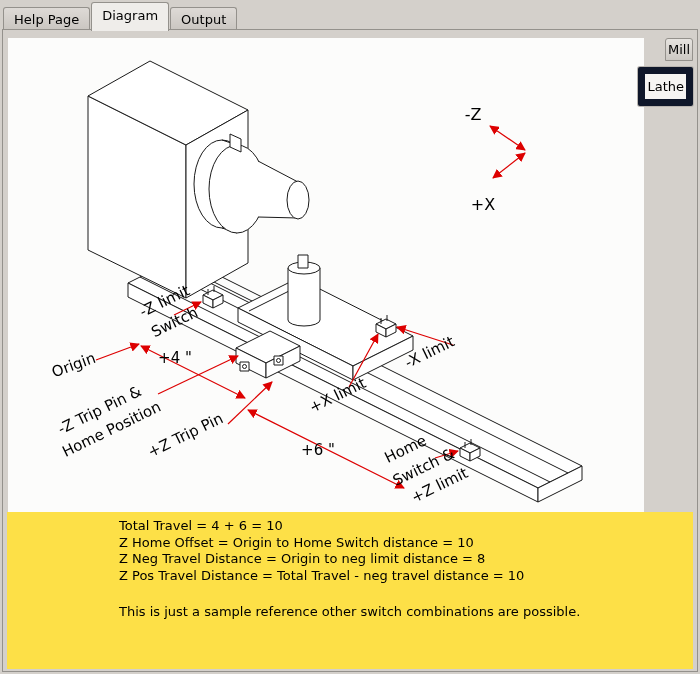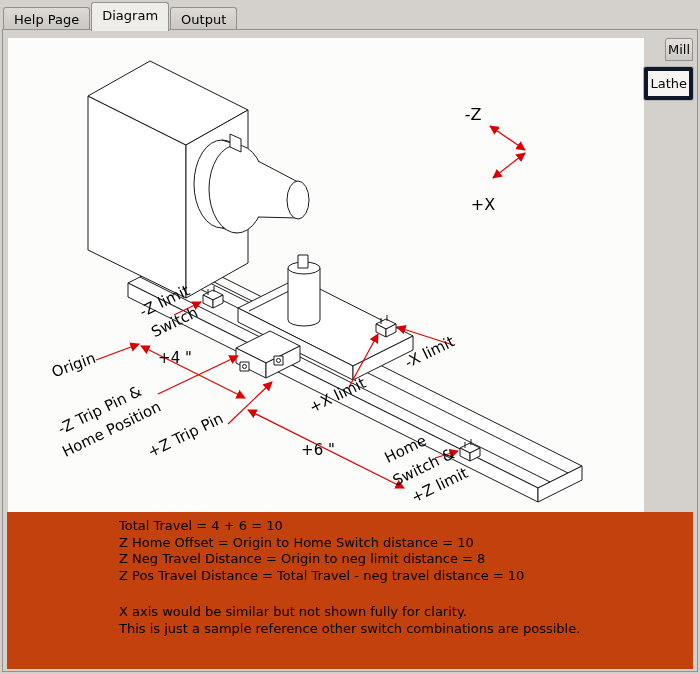--- a/index.html
+++ b/index.html
@@ -26,33 +26,33 @@
   .panel{
     position:absolute;left:2px;top:29px;right:2px;bottom:2px;
     border:1px solid #94918c;background:#d4d0cb;z-index:2;
   }
   .canvas{
     position:absolute;left:5px;top:8px;width:636px;height:474px;
     background:#fcfcfb;
   }
   .notes{
     position:absolute;left:4px;right:4px;top:482px;bottom:2px;
-    background:#c2410c;padding:6px 0 0 112px;box-sizing:border-box;
+    background:#fde047;padding:6px 0 0 112px;box-sizing:border-box;
   }
   .notes .line{line-height:16.5px;white-space:pre;}
   .notes .footer{margin-top:20px;width:470px;}
   .notes .footer .fline{line-height:16.5px;}
   
   .sidebtns{position:absolute;right:4px;top:8px;width:48px;display:flex;flex-direction:column;align-items:flex-end;gap:6px;}
   .sbtn{
     text-align:center;padding:3px 2px;border:1px solid #94918c;border-radius:3px 3px 0 0;
     background:linear-gradient(#e6e3df,#ccc8c3);cursor:default;
   }
   .sbtn.selected{
-    background:#f6f5f3;border:4px solid #0f172a;border-radius:2px;
+    background:#f6f5f3;border:7px solid #0f172a;border-radius:2px;
     box-shadow:0 0 0 1px #b9b5b0;padding:5px 2px;
   }
   
   svg text{font-family:"DejaVu Sans","Liberation Sans",sans-serif;font-size:15px;fill:#000;}
   svg text.axis{font-size:16px;}
 </style>
 </head>
 <body>
 
 <div class="tabbar">
@@ -180,18 +180,17 @@
     <div class="sbtn">Mill</div>
     <div class="sbtn selected">Lathe</div>
   </div>
 
   <div class="notes">
     <div class="line">Total Travel = 4 + 6 = 10</div>
     <div class="line">Z Home Offset = Origin to Home Switch distance = 10</div>
     <div class="line">Z Neg Travel Distance = Origin to neg limit distance = 8</div>
     <div class="line">Z Pos Travel Distance = Total Travel - neg travel distance = 10</div>
     <div class="footer">
-      <div class="fline">X axis would be similar but not shown fully for clarity.</div>
       <div class="fline">This is just a sample reference other switch combinations are possible.</div>
     </div>
   </div>
 
 </div>
 
 </body></html>

